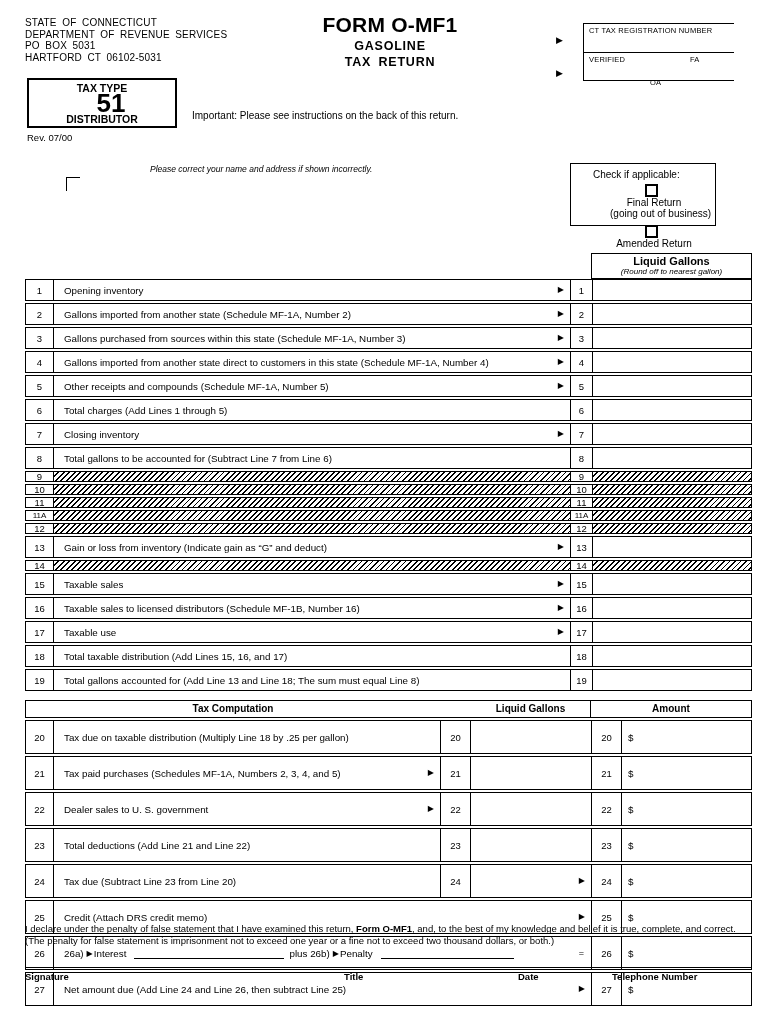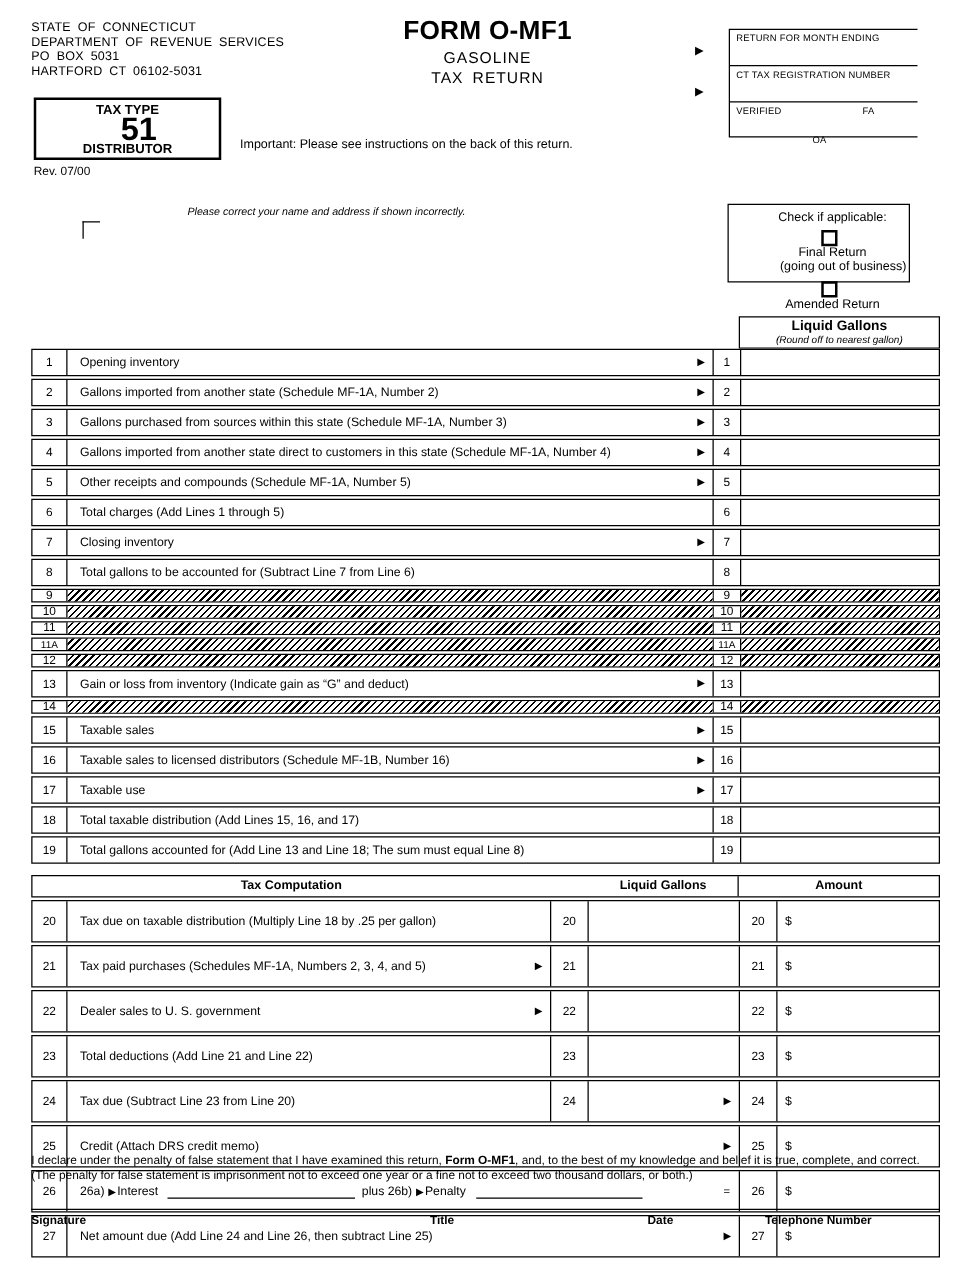--- a/index.html
+++ b/index.html
@@ -3,40 +3,40 @@
 <meta charset="utf-8">
 <style>
   html,body{margin:0;padding:0;background:#fff;}
   body{width:770px;height:1024px;position:relative;font-family:"Liberation Sans",sans-serif;color:#000;overflow:hidden;}
   .abs{position:absolute;}
 
   
   .agency{left:25px;top:17px;font-size:10px;line-height:11.5px;letter-spacing:.2px;word-spacing:2.5px;}
   .title-block{left:280px;top:13px;width:220px;text-align:center;}
   .form-title{font-size:21px;font-weight:bold;letter-spacing:.2px;}
-  .form-sub{font-size:12.5px;font-weight:normal;letter-spacing:.8px;word-spacing:3px;margin-top:2px;}
+  .form-sub{font-size:12.5px;font-weight:bold;letter-spacing:.8px;word-spacing:3px;margin-top:2px;}
   .hdr-arrow{font-size:9px;line-height:9px;}
   .a1{left:556px;top:36px;} .a2{left:556px;top:69px;}
 
   .right-boxes{left:583px;top:23px;width:150px;border-left:1.3px solid #000;}
   .rcell{border-top:1.3px solid #000;height:29px;padding:2px 0 0 5px;box-sizing:border-box;font-size:7.5px;letter-spacing:.2px;position:relative;}
   .rcell:last-child{border-bottom:1.3px solid #000;}
   .oa-lab{position:absolute;left:66px;top:2px;margin-top:23px;} .fa-lab{position:absolute;left:106px;top:2px;}
 
   .taxtype{left:27px;top:78px;width:146px;height:46px;border:2px solid #000;text-align:center;}
   .tt-label{font-size:10.5px;font-weight:bold;margin-top:2px;}
   .tt-num{font-size:26px;font-weight:bold;line-height:19px;padding-left:18px;}
   .tt-name{font-size:10.5px;font-weight:bold;}
   .rev{left:27px;top:132px;font-size:9.5px;}
   .important{left:192px;top:110px;font-size:10px;}
 
   .notice{left:150px;top:164px;font-size:8.5px;font-style:italic;}
   .corner{left:66px;top:177px;width:13px;height:13px;border-left:1.6px solid #000;border-top:1.6px solid #000;}
 
-  .applicable{left:582px;top:163px;width:144px;height:61px;border:1.6px solid #000;font-size:10px;text-align:center;}
+  .applicable{left:570px;top:163px;width:144px;height:61px;border:1.6px solid #000;font-size:10px;}
   .ap-title{margin:5px 0 0 22px;}
   .ap-row{margin:4px 0 0 22px;display:flex;align-items:center;flex-direction:column;}
   .ap-sub{margin:0 0 0 39px;}
   .checkbox{display:inline-block;width:9px;height:9px;border:2px solid #000;margin-right:5px;flex:0 0 auto;}
 
   .gal-header{left:591px;top:253px;width:161px;height:26px;border:1.3px solid #000;box-sizing:border-box;text-align:center;}
   .gh-title{font-size:11px;font-weight:bold;line-height:12px;margin-top:1px;}
   .gh-sub{font-size:8px;font-style:italic;line-height:9px;}
 
   
@@ -90,23 +90,20 @@
   <div class="form-title">FORM O-MF1</div>
   <div class="form-sub">GASOLINE</div>
   <div class="form-sub">TAX RETURN</div>
 </div>
 
 <span class="abs hdr-arrow a1">▶</span>
 <span class="abs hdr-arrow a2">▶</span>
 
 <div class="abs right-boxes">
   <div class="rcell">
-    <span>RETURN FOR MONTH ENDING</span>
-  </div>
-  <div class="rcell">
     <span>CT TAX REGISTRATION NUMBER</span>
   </div>
   <div class="rcell">
     <span>VERIFIED</span>
     <span class="oa-lab">OA</span>
     <span class="fa-lab">FA</span>
   </div>
 </div>
 
 <div class="abs taxtype">

